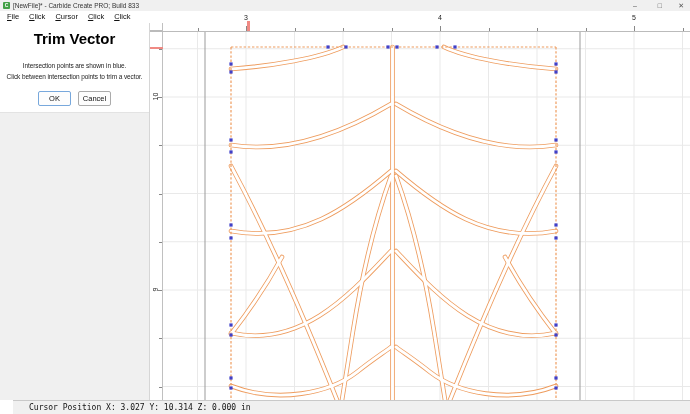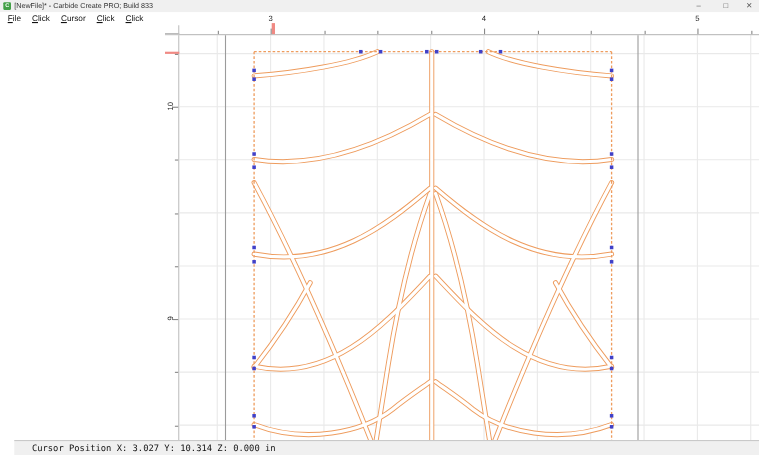--- a/index.html
+++ b/index.html
@@ -68,20 +68,31 @@
 <div class="menubar">
   <span class="menu-item">File</span>
   <span class="menu-item">Click</span>
   <span class="menu-item">Cursor</span>
   <span class="menu-item">Click</span>
   <span class="menu-item">Click</span>
 </div>
 
 <div class="main">
 
+  <div class="panel">
+    <div class="panel-card">
+      <h1 class="panel-title">Trim Vector</h1>
+      <p class="panel-instr pi1">Intersection points are shown in blue.</p>
+      <p class="panel-instr pi2">Click between intersection points to trim a vector.</p>
+      <div class="btn-row">
+        <button class="btn btn-ok">OK</button>
+        <button class="btn">Cancel</button>
+      </div>
+    </div>
+  </div>
 
   <div class="ruler-h">
     <span class="hnum" style="left:96px">3</span>
     <span class="hnum" style="left:290px">4</span>
     <span class="hnum" style="left:484px">5</span>
     <div class="cursor-mark-h" style="left:97px"></div>
     <div id="hticks">
         <div class="htick" style="left: 47.5px; height: 3px;"></div>
         <div class="htick" style="left: 96px; height: 5px;"></div>
         <div class="htick" style="left: 144.5px; height: 3px;"></div>

